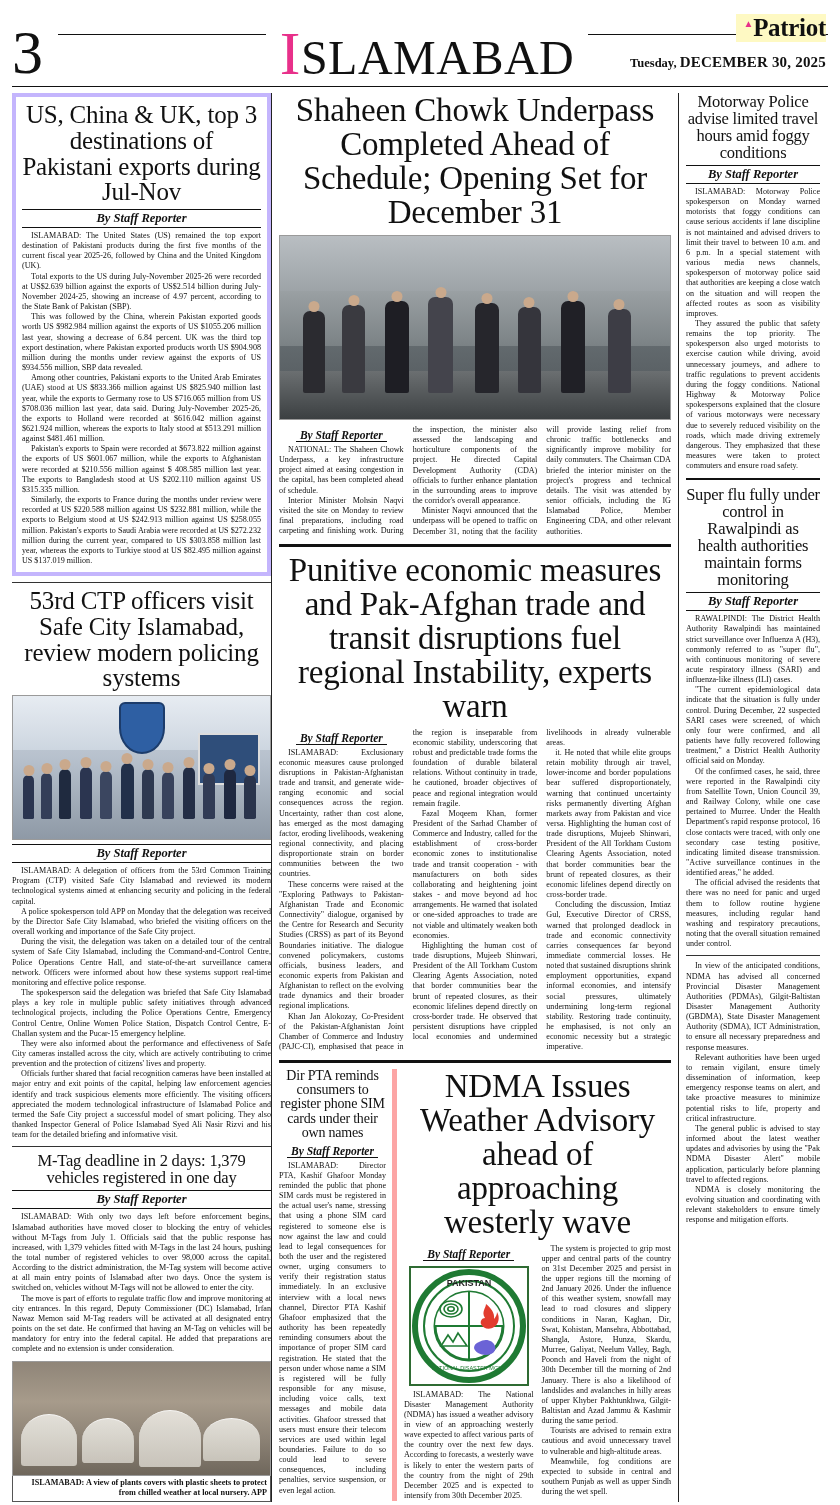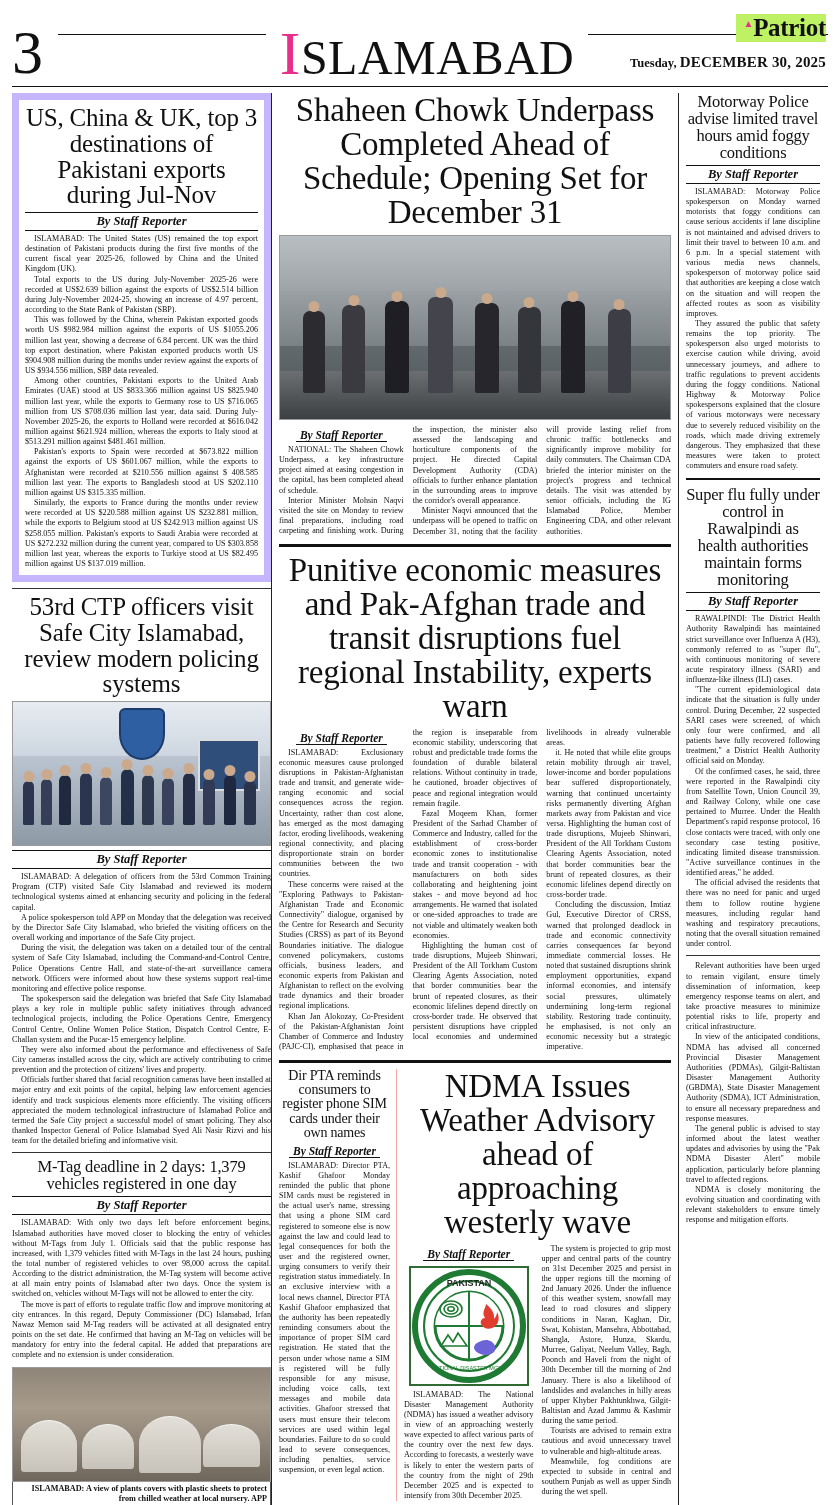--- a/index.html
+++ b/index.html
@@ -27,21 +27,21 @@
     text-align: center; z-index: 2;
   }
   .mast-center .sec {
     display: inline-block; background: #fff; padding: 0 14px;
     font-family: "Liberation Serif", serif;
     font-size: 48px; letter-spacing: 0.5px; line-height: 1;
   }
   .mast-center .sec .drop { color: #e8308a; font-size: 62px; line-height: 1; }
   .brand {
     position: absolute; right: 2px; top: 4px; z-index: 3;
-    background: #bef264; padding-left: 8px;
+    background: #fef9c3; padding-left: 8px;
     font-family: "Liberation Serif", serif;
     font-size: 25px; font-weight: 700; letter-spacing: -0.3px;
   }
   .brand .tick { color: #e8308a; font-size: 10px; vertical-align: super; }
   .dateline {
     position: absolute; right: 2px; top: 44px; z-index: 3; background: #fff;
     font-size: 12.5px; font-weight: 700; white-space: nowrap;
   }
   .dateline .small { font-size: 15px; letter-spacing: 0.2px; }
   .mast-bottom-rule { border-top: 1.6px solid #111; margin-top: 4px; }
@@ -74,21 +74,21 @@
   p.body {
     font-size: 8.1px; line-height: 1.255; text-align: justify;
     text-indent: 9px; hyphens: auto; margin: 0;
   }
   .cols3 { column-count: 3; column-gap: 9px; }
   .cols2b { column-count: 2; column-gap: 8px; }
 
   hr.thin { border: 0; border-top: 1px solid #333; margin: 6px 0 5px 0; }
   hr.thick { border: 0; border-top: 2.4px solid #111; margin: 7px 0 6px 0; }
   hr.dbl { border:0; border-top: 2.2px solid #111; border-bottom: 0.9px solid #111; height:3px; margin: 7px 0 6px 0; }
-  .box { border: 7px solid #c4b5fd; padding: 5px 6px 6px 6px; }
+  .box { border: 4px solid #c4b5fd; padding: 5px 6px 6px 6px; }
 
   
   .photo { width: 100%; display: block; border: 1px solid #9a9a9a; position: relative; overflow: hidden; }
   .caption { font-size: 8.2px; font-weight: 700; line-height: 1.22; padding: 2px 3px 3px 3px; border: 1px solid #555; border-top: none; text-align: right; }
 
   
   .ph-underpass { height: 185px; background:
      linear-gradient(180deg,#8a8f93 0%,#7d8387 18%,#6d7579 40%,#5d6468 70%,#4e5458 100%); }
   .ph-underpass .sky { position:absolute; left:0; right:0; top:0; height:34%; background: linear-gradient(180deg,#b9bec2,#9aa0a4); }
   .ph-underpass .ground { position:absolute; left:0; right:0; bottom:0; height:26%; background: linear-gradient(180deg,#6b6f71,#3c4042); }
@@ -266,21 +266,21 @@
           <p class="body">Highlighting the human cost of trade disruptions, Mujeeb Shinwari, President of the All Torkham Custom Clearing Agents Association, noted that border communities bear the brunt of repeated closures, as their economic lifelines depend directly on cross-border trade. He observed that persistent disruptions have crippled local economies and undermined livelihoods in already vulnerable areas.</p>
           <p class="body">it. He noted that while elite groups retain mobility through air travel, lower-income and border populations bear suffered disproportionately, warning that continued uncertainty risks permanently diverting Afghan markets away from Pakistan and vice versa. Highlighting the human cost of trade disruptions, Mujeeb Shinwari, President of the All Torkham Custom Clearing Agents Association, noted that border communities bear the brunt of repeated closures, as their economic lifelines depend directly on cross-border trade.</p>
           <p class="body">Concluding the discussion, Imtiaz Gul, Executive Director of CRSS, warned that prolonged deadlock in trade and economic connectivity carries consequences far beyond immediate commercial losses. He noted that sustained disruptions shrink employment opportunities, expand informal economies, and intensify social pressures, ultimately undermining long-term regional stability. Restoring trade continuity, he emphasised, is not only an economic necessity but a strategic imperative.</p>
         </div>
       </div>
 
       <hr class="dbl">
 
       <div style="display:flex; gap:7px;">
 
-        <div style="width:118px;flex:none;border-right:1px solid #fca5a5;padding-right:6px;">
+        <div style="width:118px;flex:none;border-right:5px solid #fca5a5;padding-right:6px;">
           <h1 class="hl hl-sm">Dir PTA reminds consumers to register phone SIM cards under their own names</h1>
           <div class="byline-wrap"><span class="byline-inline">By Staff Reporter</span></div>
           <p class="body">ISLAMABAD: Director PTA, Kashif Ghafoor Monday reminded the public that phone SIM cards must be registered in the actual user's name, stressing that using a phone SIM card registered to someone else is now against the law and could lead to legal consequences for both the user and the registered owner, urging consumers to verify their registration status immediately. In an exclusive interview with a local news channel, Director PTA Kashif Ghafoor emphasized that the authority has been repeatedly reminding consumers about the importance of proper SIM card registration. He stated that the person under whose name a SIM is registered will be fully responsible for any misuse, including voice calls, text messages and mobile data activities. Ghafoor stressed that users must ensure their telecom services are used within legal boundaries. Failure to do so could lead to severe consequences, including penalties, service suspension, or even legal action.</p>
         </div>
 
         <div style="flex:1;">
           <h1 class="hl hl-xl">NDMA Issues Weather Advisory ahead of approaching westerly wave</h1>
           <div class="cols2b" style="margin-top:5px;">
             <div class="byline-wrap"><span class="byline-inline">By Staff Reporter</span></div>
             <svg class="ndma-logo" viewBox="0 0 120 120">
@@ -332,21 +332,21 @@
         <div class="byline">By Staff Reporter</div>
         <p class="body">RAWALPINDI: The District Health Authority Rawalpindi has maintained strict surveillance over Influenza A (H3), commonly referred to as "super flu", with continuous monitoring of severe acute respiratory illness (SARI) and influenza-like illness (ILI) cases.</p>
         <p class="body">"The current epidemiological data indicate that the situation is fully under control. During December, 22 suspected SARI cases were screened, of which only four were confirmed, and all patients have fully recovered following treatment," a District Health Authority official said on Monday.</p>
         <p class="body">Of the confirmed cases, he said, three were reported in the Rawalpindi city from Satellite Town, Union Council 39, and Railway Colony, while one case pertained to Murree. Under the Health Department's rapid response protocol, 16 close contacts were traced, with only one secondary case testing positive, indicating limited disease transmission. "Active surveillance continues in the identified areas," he added.</p>
         <p class="body">The official advised the residents that there was no need for panic and urged them to follow routine hygiene measures, including regular hand washing and respiratory precautions, noting that the overall situation remained under control.</p>
       </div>
 
       <hr class="thin">
 
       <div>
+        <p class="body">In view of the anticipated conditions, NDMA has advised all concerned Provincial Disaster Management Authorities (PDMAs), Gilgit-Baltistan Disaster Management Authority (GBDMA), State Disaster Management Authority (SDMA), ICT Administration, to ensure all necessary preparedness and response measures.</p>
         <p class="body">Relevant authorities have been urged to remain vigilant, ensure timely dissemination of information, keep emergency response teams on alert, and take proactive measures to minimize potential risks to life, property and critical infrastructure.</p>
-        <p class="body">In view of the anticipated conditions, NDMA has advised all concerned Provincial Disaster Management Authorities (PDMAs), Gilgit-Baltistan Disaster Management Authority (GBDMA), State Disaster Management Authority (SDMA), ICT Administration, to ensure all necessary preparedness and response measures.</p>
         <p class="body">The general public is advised to stay informed about the latest weather updates and advisories by using the "Pak NDMA Disaster Alert" mobile application, particularly before planning travel to affected regions.</p>
         <p class="body">NDMA is closely monitoring the evolving situation and coordinating with relevant stakeholders to ensure timely response and mitigation efforts.</p>
       </div>
     </div>
 
   </div>
 </div>
 
 </body></html>

